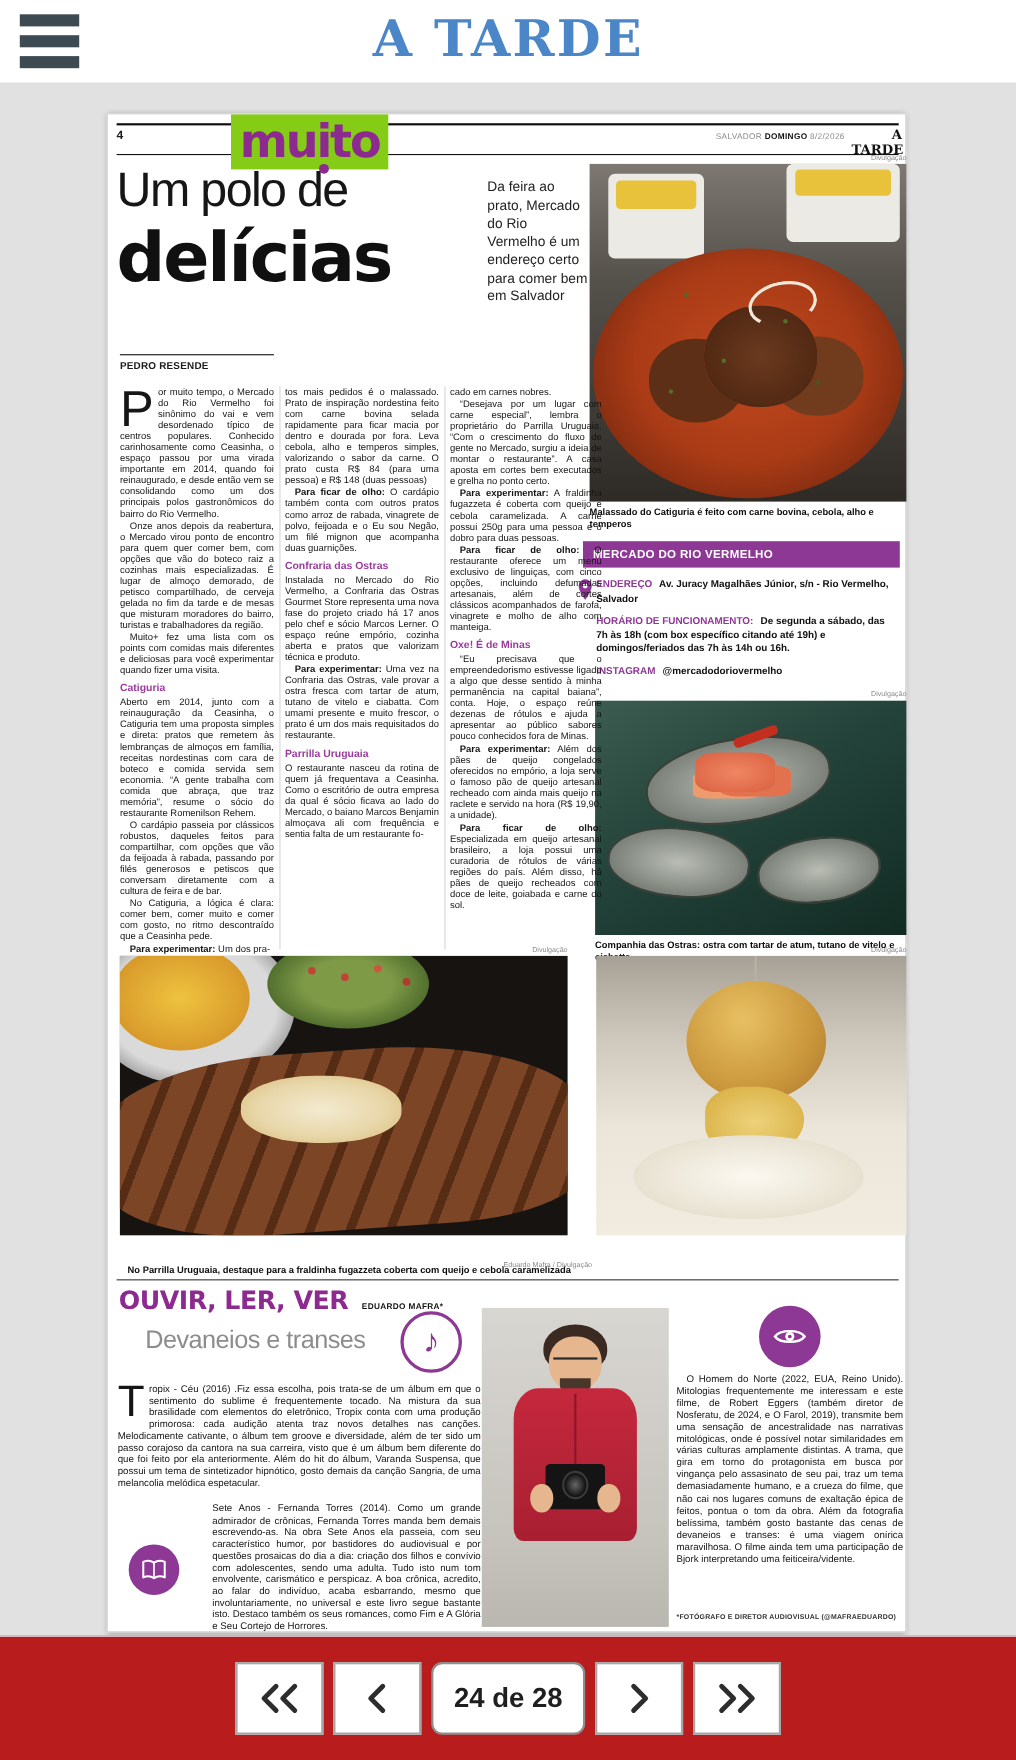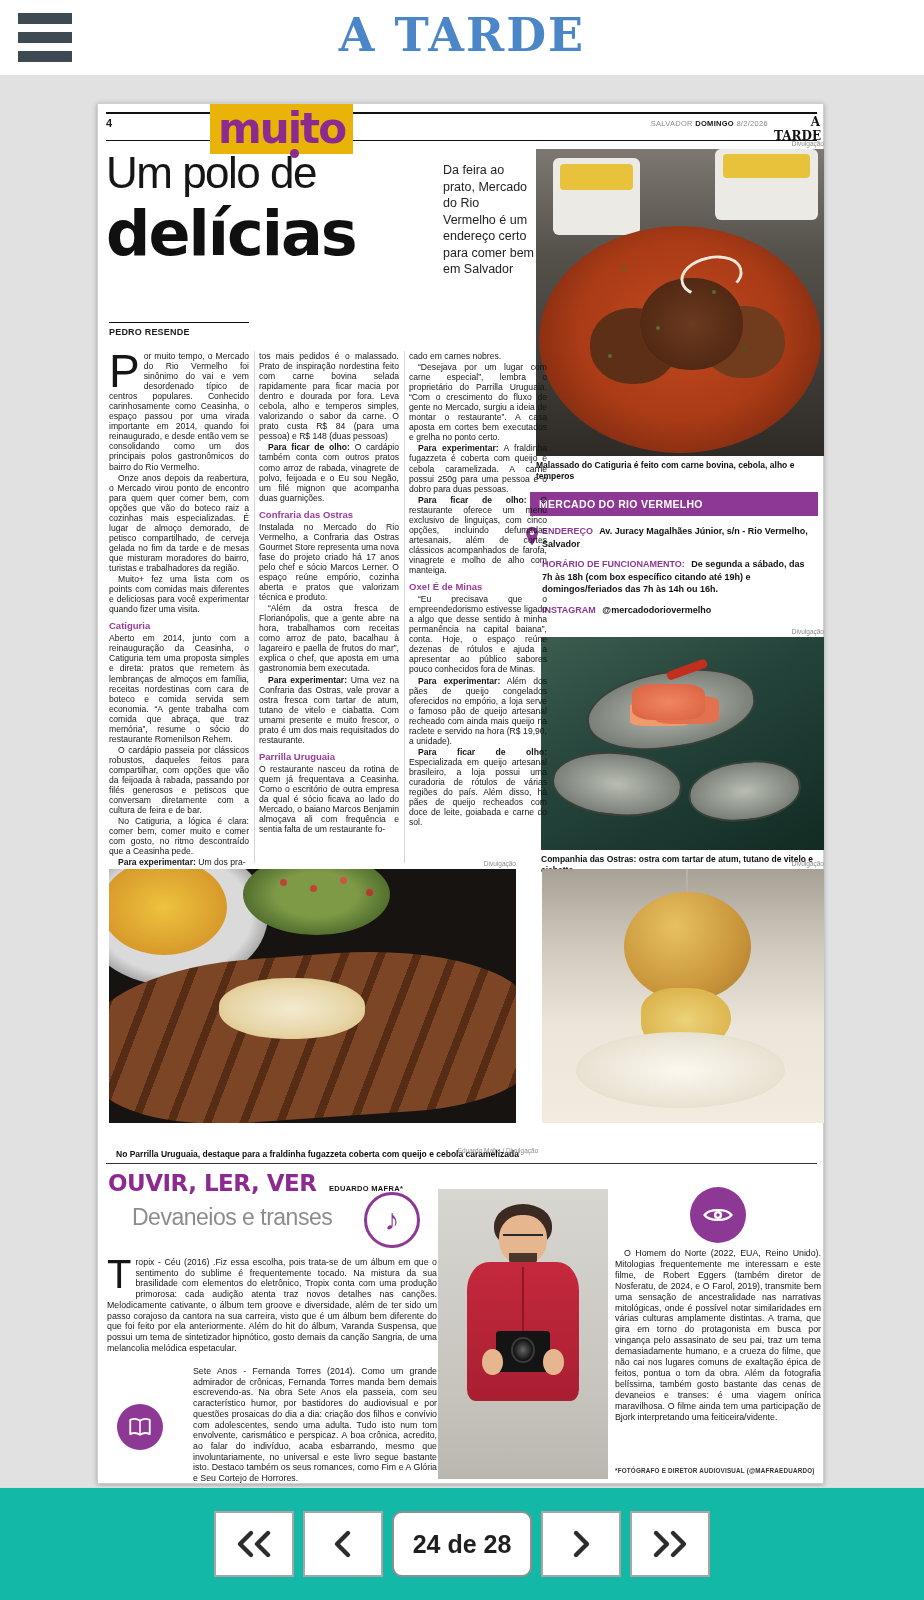--- a/index.html
+++ b/index.html
@@ -16,21 +16,21 @@
            font-family:"DejaVu Serif", serif; font-weight:bold; font-size:46px; letter-spacing:2px; color:#4b86c8; }
 
   
   .viewer { position:absolute; left:0; top:75px; width:924px; height:1412px; background:#e1e1e1; }
   .paper { position:absolute; left:97px; top:28px; width:727px; height:1381px; background:#fff;
            border:1px solid #cfcfcf; box-shadow:0 1px 5px rgba(0,0,0,.28); color:#1b1b1b; }
 
   
   .rule  { position:absolute; background:#111; }
   .p-num { position:absolute; left:8px; top:13px; font-size:11px; font-weight:bold; }
-  .muito { position:absolute; left:112px; top:0px; z-index:2; background:#eab308; padding:0 8px;
+  .muito { position:absolute; left:112px; top:0px; z-index:2; background:#84cc16; padding:0 8px;
            font-family:"DejaVu Sans", sans-serif; font-weight:800; font-size:42px; letter-spacing:-2px; color:#8d2a90; line-height:50px; }
   .muito::after { content:""; position:absolute; left:56%; bottom:-4px; width:9px; height:9px; border-radius:50%; background:#8d2a90; }
   .dateline { position:absolute; left:448px; top:15px; width:222px; text-align:right; font-size:7.5px; color:#8b8b8b; letter-spacing:.3px; }
   .dateline b { color:#111; }
   .masthead { position:absolute; left:676px; top:11px; width:46px; text-align:right;
               font-family:"DejaVu Serif", serif; font-weight:bold; font-size:12px; color:#111; }
 
   
   .hl1 { position:absolute; left:8px; top:40px; font-size:44px; font-weight:300; letter-spacing:-1.5px; color:#161616; line-height:58px; }
   .hl2 { position:absolute; left:8px; top:98px; font-family:"DejaVu Sans", sans-serif; font-size:62px; font-weight:800; letter-spacing:-2px; color:#101010; line-height:64px; }
@@ -135,21 +135,21 @@
   .ic-book  { left:19px;  top:1300px; width:46px; height:46px; }
   .ic-eye   { left:592px; top:1083px; }
   .rev-left { position:absolute; left:9px; top:1153px; width:330px; font-size:8.8px; line-height:1.22; text-align:justify; color:#151515; }
   .rev-left .dropcap2 { float:left; font-size:40px; line-height:33px; padding:1px 4px 0 0; font-weight:400; }
   .rev-book { position:absolute; left:95px; top:1262px; width:244px; font-size:8.8px; line-height:1.22; text-align:justify; color:#151515; }
   .rev-right { position:absolute; left:517px; top:1144px; width:206px; font-size:8.8px; line-height:1.24; text-align:justify; color:#151515; }
   .rev-right p { text-indent:9px; }
   .rev-foot { position:absolute; left:517px; top:1363px; width:206px; font-size:6.3px; font-weight:bold; color:#333; letter-spacing:.2px; }
 
   
-  .pager { position:absolute; left:0; top:1487px; width:924px; height:113px; background:#14b8a6; border-top:1px solid #dcdcdc;
+  .pager { position:absolute; left:0; top:1487px; width:924px; height:113px; background:#b91c1c; border-top:1px solid #dcdcdc;
            display:flex; align-items:center; justify-content:center; gap:9px; }
   .pbtn { width:80px; height:66px; background:#fff; border:2px solid #a6a6a6; display:flex; align-items:center; justify-content:center; cursor:pointer; }
   .pindicator { width:140px; height:66px; background:#fff; border:2px solid #8f8f8f; border-radius:10px;
                 display:flex; align-items:center; justify-content:center; font-size:25px; font-weight:600; color:#1f1f1f; cursor:pointer; }
   .pbtn svg { display:block; }
 </style>
 </head>
 <body>
 
 <div class="screen">
@@ -241,21 +241,20 @@
         <p>O cardápio passeia por clássicos robustos, daqueles feitos para compartilhar, com opções que vão da feijoada à rabada, passando por filés generosos e petiscos que conversam diretamente com a cultura de feira e de bar.</p>
         <p>No Catiguria, a lógica é clara: comer bem, comer muito e comer com gosto, no ritmo descontraído que a Ceasinha pede.</p>
         <p><span class="lead">Para experimentar:</span> <span>Um dos pra-</span></p>
       </div>
 
       <div class="col" style="left:161px; width:140px;">
         <p class="ni">tos mais pedidos é o malassado. Prato de inspiração nordestina feito com carne bovina selada rapidamente para ficar macia por dentro e dourada por fora. Leva cebola, alho e temperos simples, valorizando o sabor da carne. O prato custa R$ 84 (para uma pessoa) e R$ 148 (duas pessoas)</p>
         <p><span class="lead">Para ficar de olho:</span> <span>O cardápio também conta com outros pratos como arroz de rabada, vinagrete de polvo, feijoada e o Eu sou Negão, um filé mignon que acompanha duas guarnições.</span></p>
         <div class="subhead">Confraria das Ostras</div>
         <p class="ni">Instalada no Mercado do Rio Vermelho, a Confraria das Ostras Gourmet Store representa uma nova fase do projeto criado há 17 anos pelo chef e sócio Marcos Lerner. O espaço reúne empório, cozinha aberta e pratos que valorizam técnica e produto.</p>
-        <p>“Além da ostra fresca de Florianópolis, que a gente abre na hora, trabalhamos com receitas como arroz de pato, bacalhau à lagareiro e paella de frutos do mar”, explica o chef, que aposta em uma gastronomia bem executada.</p>
         <p><span class="lead">Para experimentar:</span> <span>Uma vez na Confraria das Ostras, vale provar a ostra fresca com tartar de atum, tutano de vitelo e ciabatta. Com umami presente e muito frescor, o prato é um dos mais requisitados do restaurante.</span></p>
         <div class="subhead">Parrilla Uruguaia</div>
         <p class="ni">O restaurante nasceu da rotina de quem já frequentava a Ceasinha. Como o escritório de outra empresa da qual é sócio ficava ao lado do Mercado, o baiano Marcos Benjamin almoçava ali com frequência e sentia falta de um restaurante fo-</p>
       </div>
 
       <div class="col" style="left:311px; width:138px;">
         <p class="ni">cado em carnes nobres.</p>
         <p>“Desejava por um lugar com carne especial”, lembra o proprietário do Parrilla Uruguaia. “Com o crescimento do fluxo de gente no Mercado, surgiu a ideia de montar o restaurante”. A casa aposta em cortes bem executados e grelha no ponto certo.</p>
         <p><span class="lead">Para experimentar:</span> <span>A fraldinha fugazzeta é coberta com queijo e cebola caramelizada. A carne possui 250g para uma pessoa e o dobro para duas pessoas.</span></p>
         <p><span class="lead">Para ficar de olho:</span> <span>O restaurante oferece um menu exclusivo de linguiças, com cinco opções, incluindo defumadas artesanais, além de cortes clássicos acompanhados de farofa, vinagrete e molho de alho com manteiga.</span></p>

